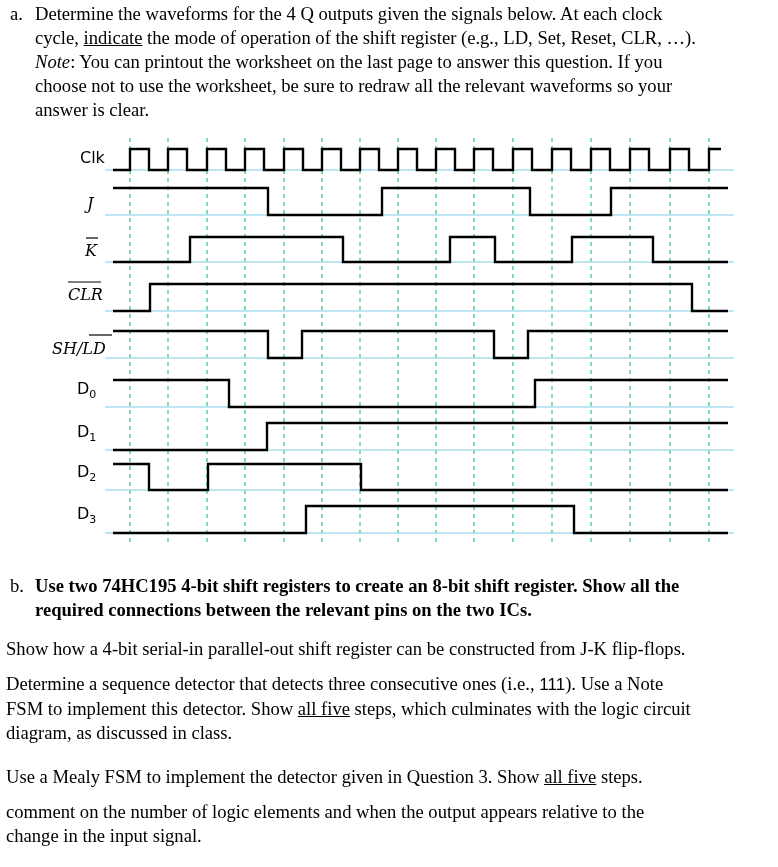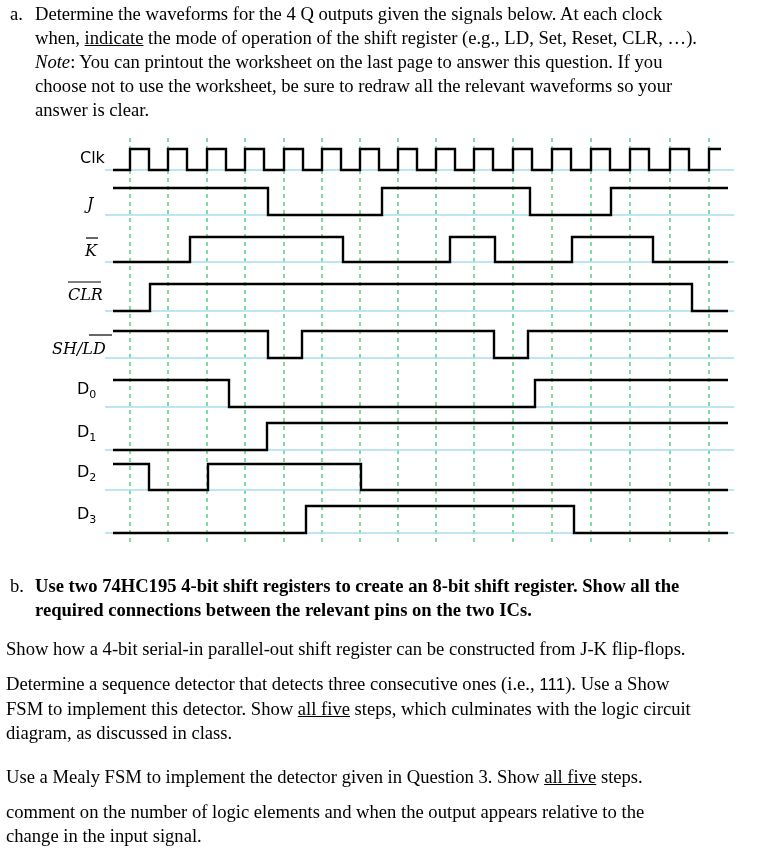--- a/index.html
+++ b/index.html
@@ -23,21 +23,21 @@
   .siglabel { font-family:"DejaVu Sans", sans-serif; font-size:16px; }
   .siglabel-i { font-family:"DejaVu Serif", serif; font-style:italic; font-size:16px; }
 </style>
 </head>
 <body>
 
 <div class="para qa">
   <span class="marker">a.</span>
   <div class="body">
     <div>Determine the waveforms for the 4 Q outputs given the signals below. At each clock</div>
-    <div><span>when, </span><span class="u">indicate</span><span> the mode of operation of the shift register (e.g., LD, Set, Reset, CLR, …).</span></div>
+    <div><span>cycle, </span><span class="u">indicate</span><span> the mode of operation of the shift register (e.g., LD, Set, Reset, CLR, …).</span></div>
     <div><span class="i">Note</span><span>: You can printout the worksheet on the last page to answer this question. If you</span></div>
     <div>choose not to use the worksheet, be sure to redraw all the relevant waveforms so your</div>
     <div>answer is clear.</div>
   </div>
 </div>
 
 <svg class="timing" width="778" height="420" viewBox="0 130 778 420" xmlns="http://www.w3.org/2000/svg">
   <g id="grid">
       <line x1="130" y1="138" x2="130" y2="542" stroke="#3cc878" stroke-width="1.3" stroke-dasharray="4,4"></line>
       <line x1="168" y1="138" x2="168" y2="542" stroke="#3cc878" stroke-width="1.3" stroke-dasharray="4,4"></line>
@@ -98,21 +98,21 @@
   <span class="marker">b.</span>
   <div class="body">
     <div>Use two 74HC195 4-bit shift registers to create an 8-bit shift register. Show all the</div>
     <div>required connections between the relevant pins on the two ICs.</div>
   </div>
 </div>
 
 <div class="para q2">Show how a 4-bit serial-in parallel-out shift register can be constructed from J-K flip-flops.</div>
 
 <div class="para q3">
-  <div><span>Determine a sequence detector that detects three consecutive ones (i.e., </span><span class="mono-num">111</span><span>). Use a Show</span></div>
+  <div><span>Determine a sequence detector that detects three consecutive ones (i.e., </span><span class="mono-num">111</span><span>). Use a Note</span></div>
   <div><span>FSM to implement this detector. Show </span><span class="u">all five</span><span> steps, which culminates with the logic circuit</span></div>
   <div>diagram, as discussed in class.</div>
 </div>
 
 <div class="para q4"><span>Use a Mealy FSM to implement the detector given in Question 3. Show </span><span class="u">all five</span><span> steps.</span></div>
 
 <div class="para q5">
   <div>comment on the number of logic elements and when the output appears relative to the</div>
   <div>change in the input signal.</div>
 </div>

